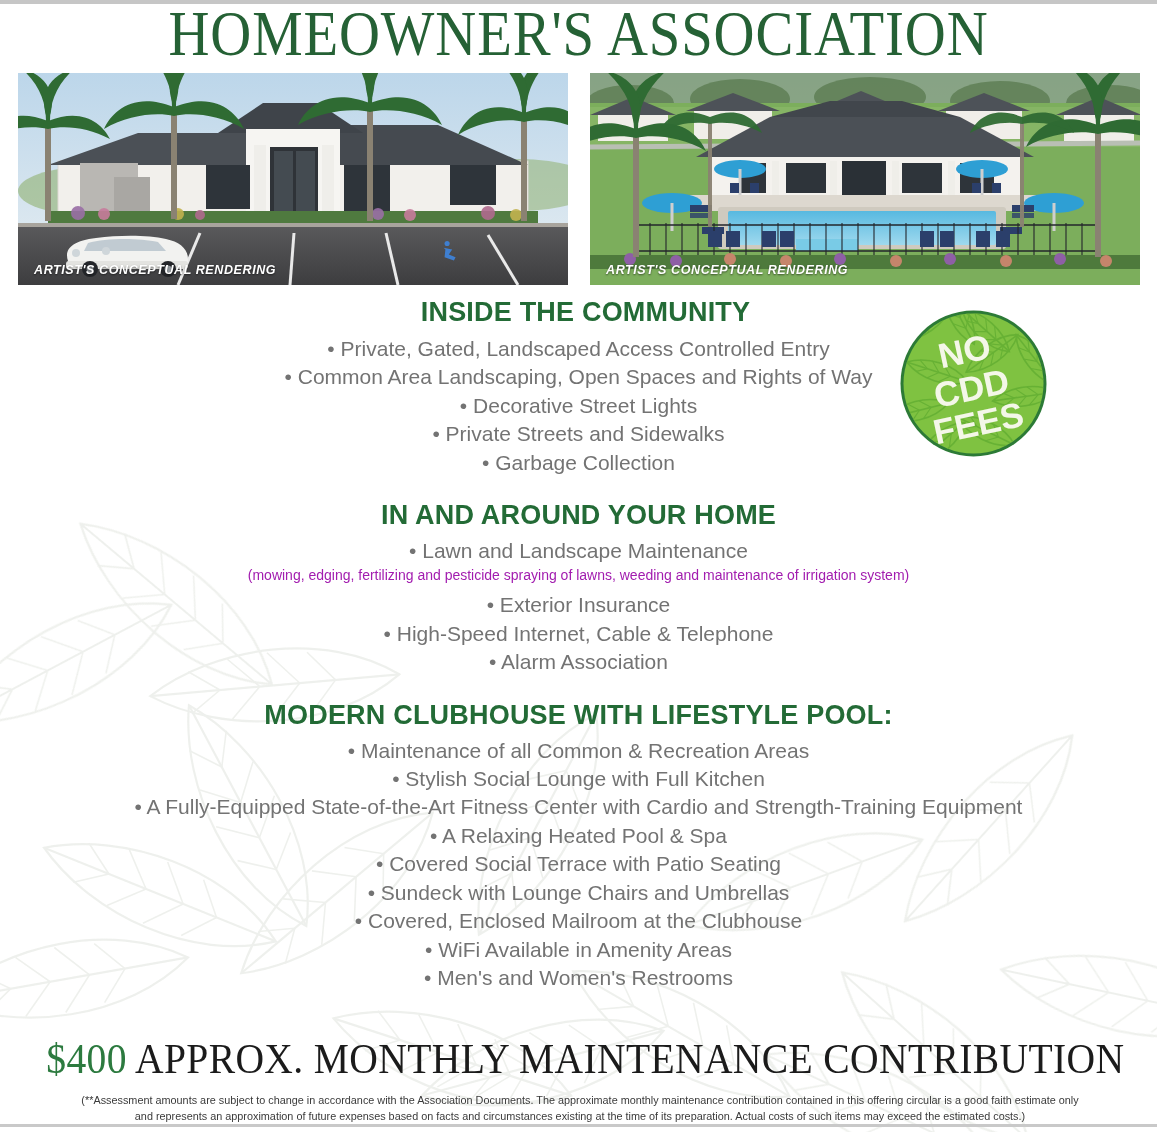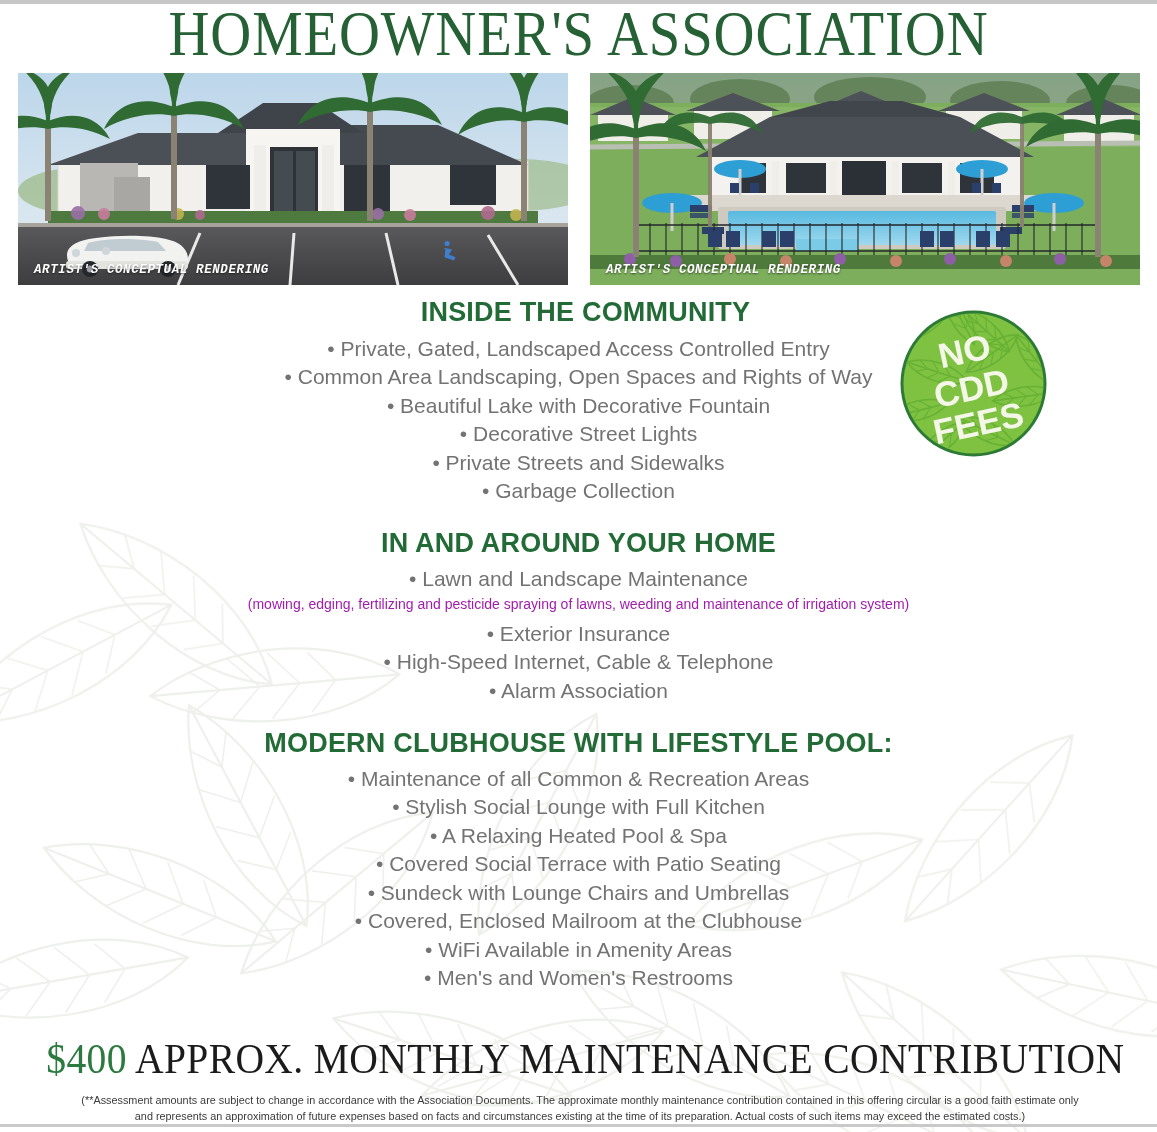--- a/index.html
+++ b/index.html
@@ -46,21 +46,21 @@
   }
 
   
   .renders {
     position: absolute; top: 73px; left: 18px;
     width: 1122px; height: 212px;
     display: flex; gap: 22px;
   }
   .render {
     position: relative; width: 550px; height: 212px;
-    overflow: hidden; background: #6d28d9; font-family: Liberation Mono, monospace;
+    overflow: hidden; background: #6d28d9;
   }
   .render svg { display: block; }
   .render .caption {
     position: absolute; left: 16px; bottom: 8px;
     color: #ffffff;
     font-size: 12.5px;
     font-weight: bold; font-style: italic;
     letter-spacing: 0.6px;
     text-shadow: 0 1px 2px rgba(0,0,0,.55);
     white-space: nowrap;
@@ -504,21 +504,20 @@
       </g>
     </svg>
   </div>
 
   <div class="content">
 
     <div class="sec">
       <div class="sec-head s1">INSIDE THE COMMUNITY</div>
       <div class="bullet">• Private, Gated, Landscaped Access Controlled Entry</div>
       <div class="bullet">• Common Area Landscaping, Open Spaces and Rights of Way</div>
-      <div class="bullet">• Beautiful Lake with Decorative Fountain</div>
       <div class="bullet">• Decorative Street Lights</div>
       <div class="bullet">• Private Streets and Sidewalks</div>
       <div class="bullet">• Garbage Collection</div>
     </div>
 
     <div class="gap-lg"></div>
 
     <div class="sec">
       <div class="sec-head">IN AND AROUND YOUR HOME</div>
       <div class="bullet">• Lawn and Landscape Maintenance</div>
@@ -528,20 +527,21 @@
       <div class="bullet">• High-Speed Internet, Cable &amp; Telephone</div>
       <div class="bullet">• Alarm Association</div>
     </div>
 
     <div class="gap-lg"></div>
 
     <div class="sec">
       <div class="sec-head">MODERN CLUBHOUSE WITH LIFESTYLE POOL:</div>
       <div class="bullet">• Maintenance of all Common &amp; Recreation Areas</div>
       <div class="bullet">• Stylish Social Lounge with Full Kitchen</div>
+      <div class="bullet">• A Fully-Equipped State-of-the-Art Fitness Center with Cardio and Strength-Training Equipment</div>
       <div class="bullet">• A Relaxing Heated Pool &amp; Spa</div>
       <div class="bullet">• Covered Social Terrace with Patio Seating</div>
       <div class="bullet">• Sundeck with Lounge Chairs and Umbrellas</div>
       <div class="bullet">• Covered, Enclosed Mailroom at the Clubhouse</div>
       <div class="bullet">• WiFi Available in Amenity Areas</div>
       <div class="bullet">• Men's and Women's Restrooms</div>
     </div>
   </div>
 
   <div class="price">

